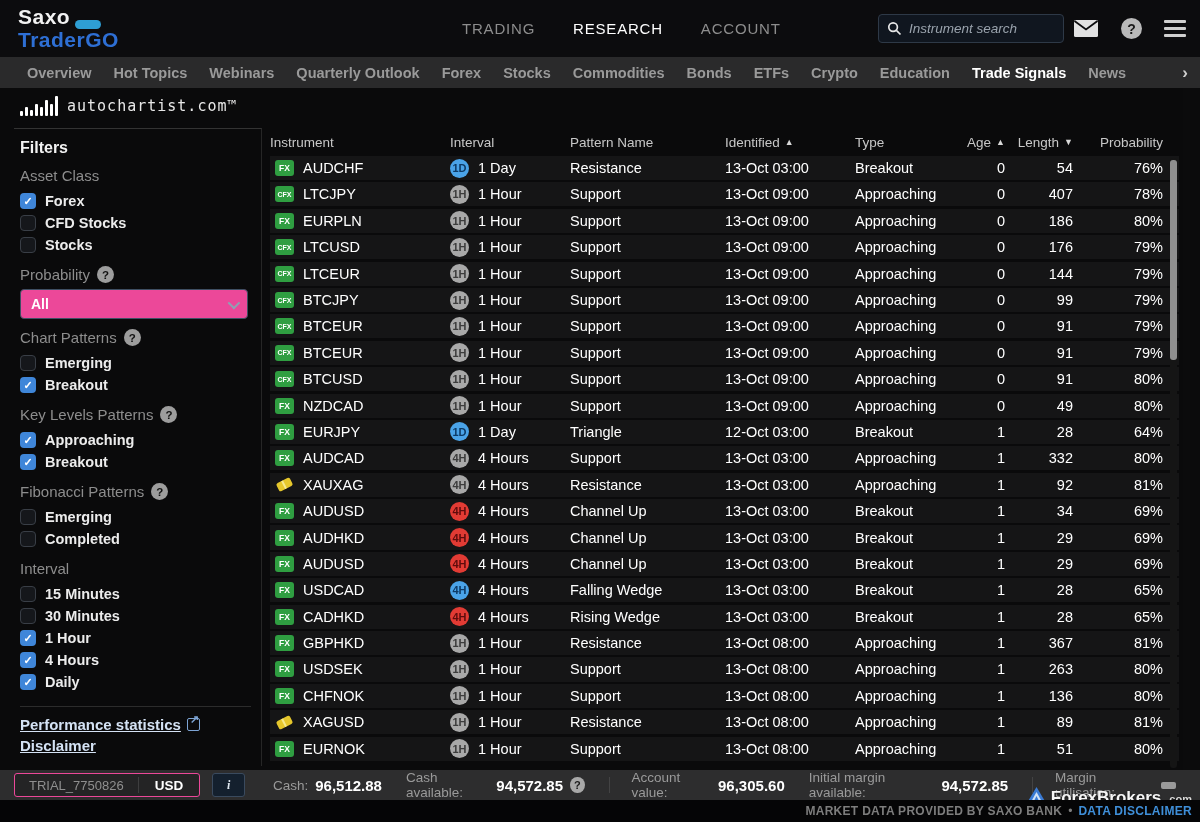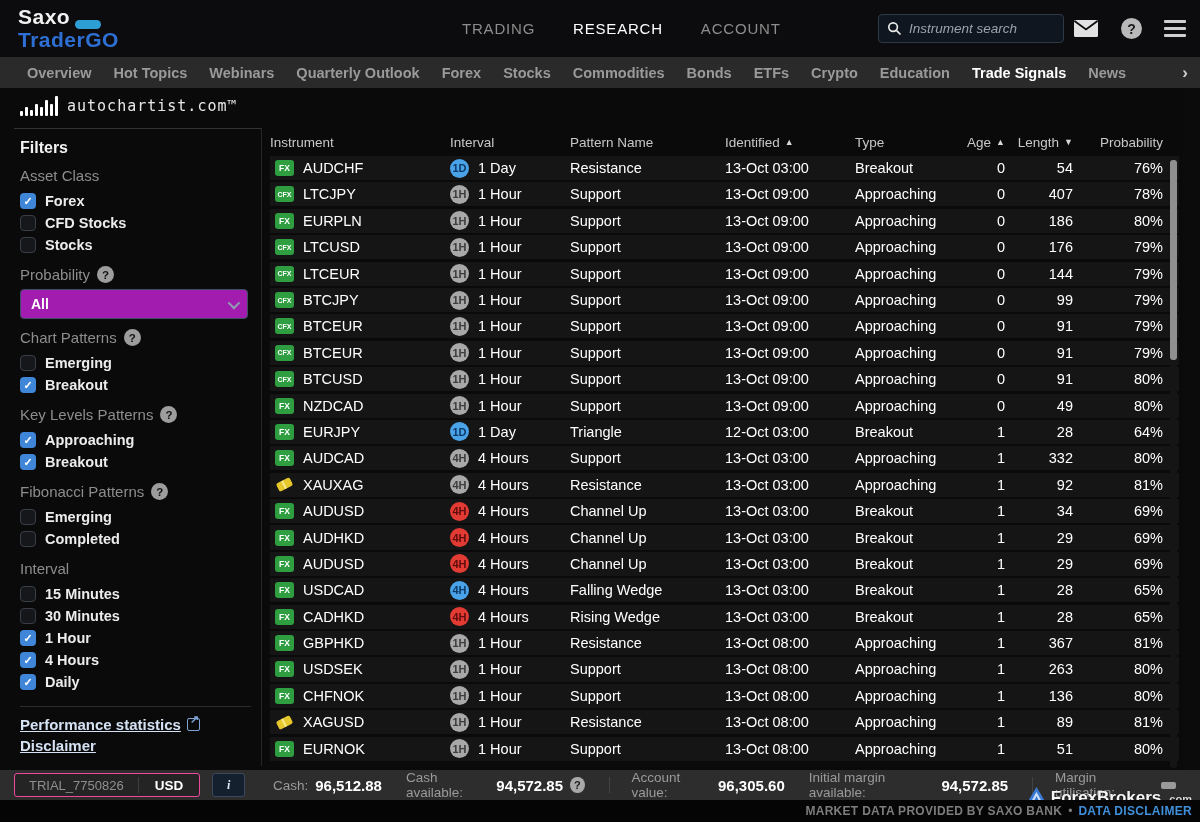--- a/index.html
+++ b/index.html
@@ -54,21 +54,21 @@
   .fsection { margin-bottom:10px; }
   .fsection-title { color:#8d8d8d; font-size:15px; margin-bottom:6px; display:flex; gap:7px; }
   .qmark { width:17px; height:17px; border-radius:50%; background:#9d9d9d; color:#111;
            font-size:11.5px; font-weight:bold; display:inline-flex; align-items:center; justify-content:center; }
   .chk-row { display:flex; align-items:center; gap:9px; height:22px; cursor:pointer; }
   .chk { width:16px; height:16px; border-radius:4px; flex:0 0 16px;
          display:flex; align-items:center; justify-content:center; }
   .chk.on { background:#3f86d9; color:#fff; font-size:11px; font-weight:bold; }
   .chk.off { background:#15171b; border:1.5px solid #393e46; }
   .chk-label { color:#ececec; font-size:14.5px; font-weight:bold; }
-  .fselect { width:228px; height:30px; background:#a21caf; border:1px solid #3f4f63; border-radius:4px;
+  .fselect { width:228px; height:30px; background:#ec4899; border:1px solid #3f4f63; border-radius:4px;
              display:flex; align-items:center; padding:0 10px; cursor:pointer; }
   .fselect-val { color:#fff; font-size:14px; font-weight:bold; }
   .fselect-chev { margin-left:auto; width:9px; height:9px; border-right:2px solid #8fa0b3;
                   border-bottom:2px solid #8fa0b3; transform:rotate(45deg) translateY(-2px); }
   .flinks { margin-top:auto; border-top:1px solid #2c2c2c; padding-top:9px; }
   .flink { display:flex; align-items:center; gap:6px; color:#d4e2f4; font-size:15px; font-weight:bold;
            text-decoration:underline; cursor:pointer; margin-bottom:4px; }
   .extlink { width:13px; height:13px; border:1.5px solid #7da4d4; border-radius:2px; position:relative; }
   .extlink::after { content:"\2197"; position:absolute; top:-6px; left:2px; color:#7da4d4; font-size:11px; }
 

